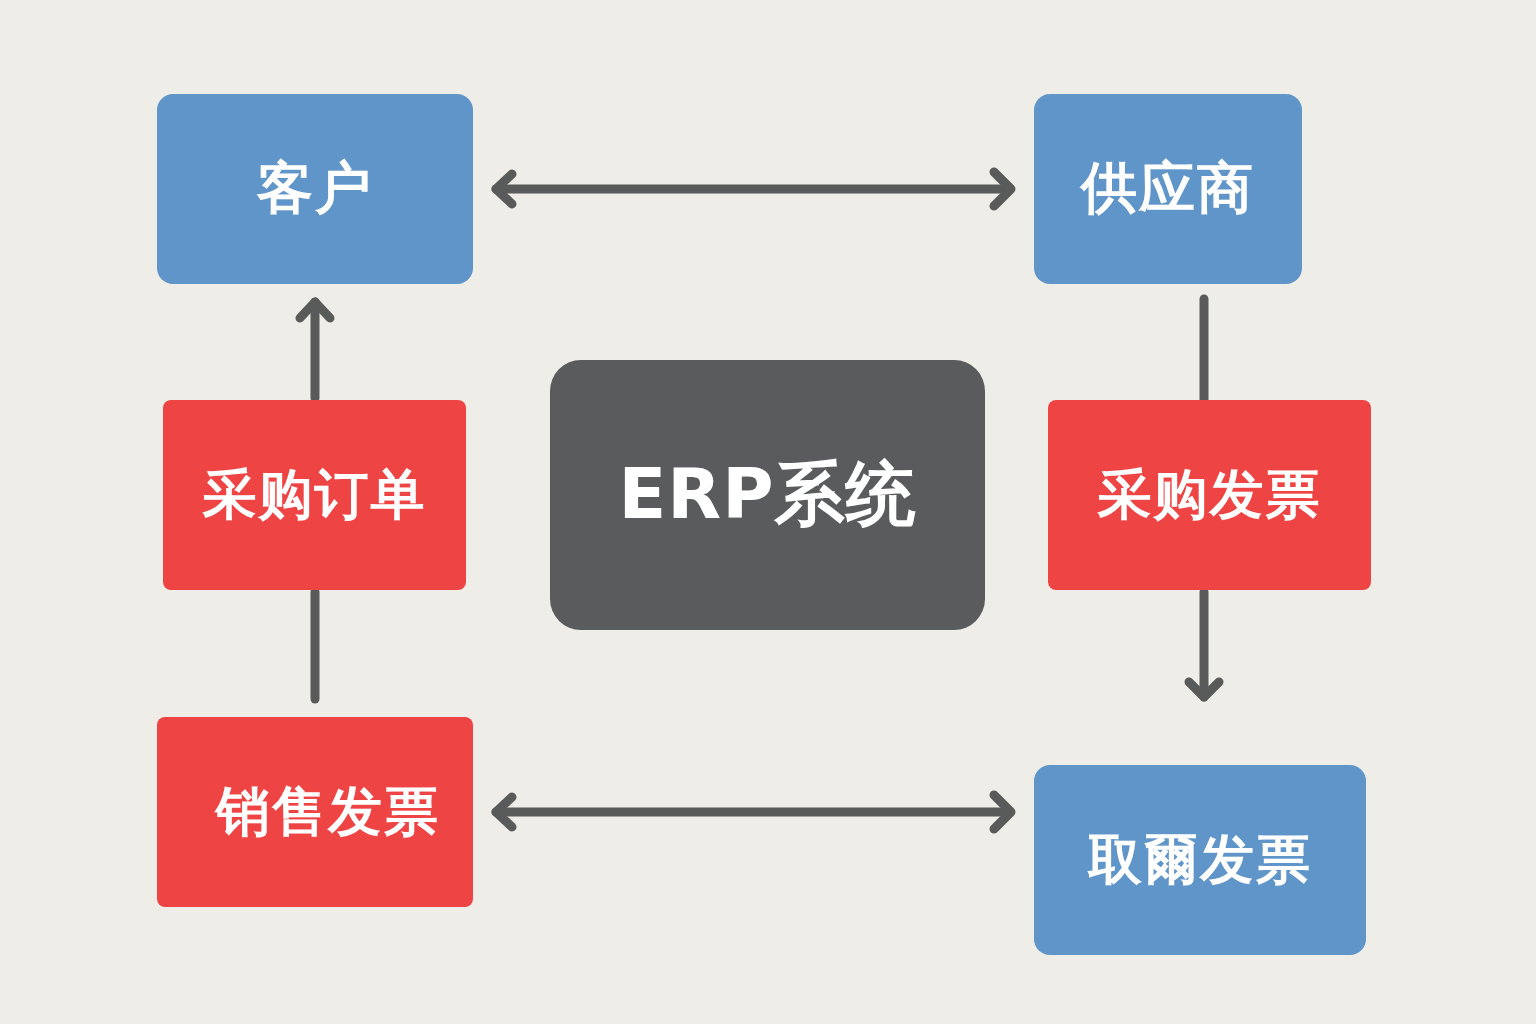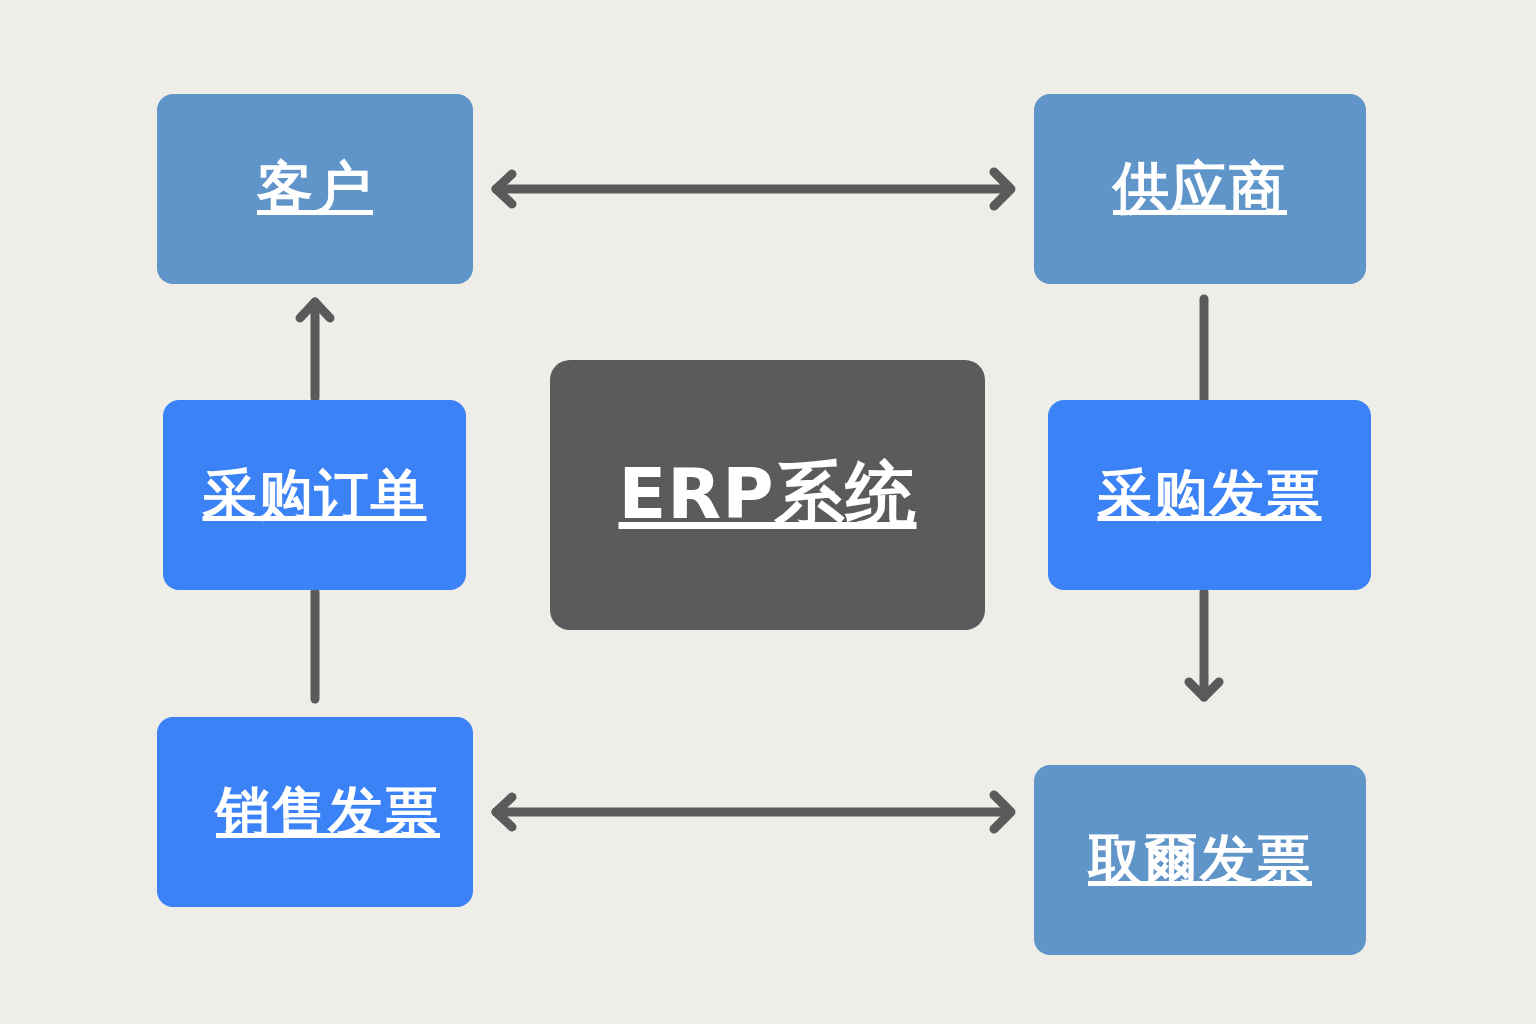--- a/index.html
+++ b/index.html
@@ -10,24 +10,24 @@
       position: relative;
     }
     .node {
       position: absolute;
       display: flex; align-items: center; justify-content: center;
       color: #ffffff;
       font-weight: bold;
       box-sizing: border-box;
       letter-spacing: 2px;
     }
-    .node span { white-space: nowrap; text-decoration: underline; }
+    .node span { white-space: nowrap; }
     .blue { background: #5f95c8; border-radius: 16px; }
-    .green { background: #3b82f6; border-radius: 16px; }
-    .dark { background: #5a5b5c; border-radius: 20px; }
+    .green { background: #ef4444; border-radius: 8px; }
+    .dark { background: #5a5b5c; border-radius: 31px; }
     .big { font-size: 56px; }
     .mid { font-size: 54px; }
     .erp { font-size: 70px; letter-spacing: 1px; }
     svg.arrows { position: absolute; left: 0; top: 0; }
   </style>
 </head>
 <body>
 
 <svg class="arrows" width="1536" height="1024">
   <g stroke="#595a5a" stroke-width="9" stroke-linecap="round" stroke-linejoin="round" fill="none">
@@ -47,21 +47,21 @@
     <line x1="1204" y1="299" x2="1204" y2="400"></line>
     <line x1="1204" y1="592" x2="1204" y2="697"></line>
     <polyline points="1189,682 1204,697 1219,682"></polyline>
   </g>
 </svg>
 
 <div class="node blue big" style="left:157px; top:94px; width:316px; height:190px;">
   <span>客户</span>
 </div>
 
-<div class="node blue big" style="left:1034px; top:94px; width:332px; height:190px;">
+<div class="node blue big" style="left:1034px; top:94px; width:268px; height:190px;">
   <span>供应商</span>
 </div>
 
 <div class="node green mid" style="left:163px; top:400px; width:303px; height:190px;">
   <span>采购订单</span>
 </div>
 
 <div class="node dark erp" style="left:550px; top:360px; width:435px; height:270px;">
   <span>ERP系统</span>
 </div>

